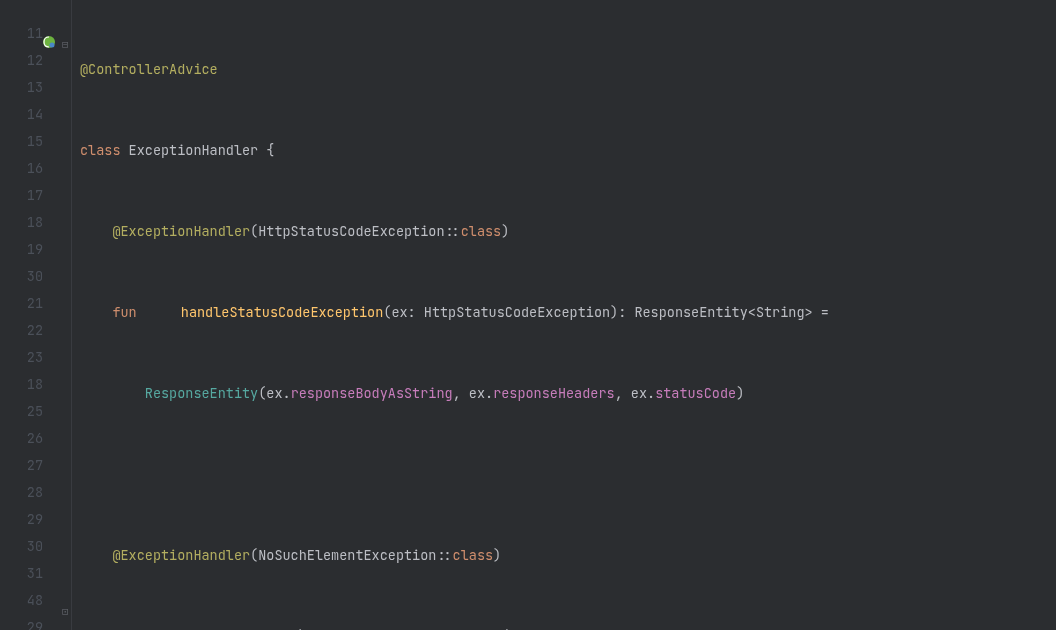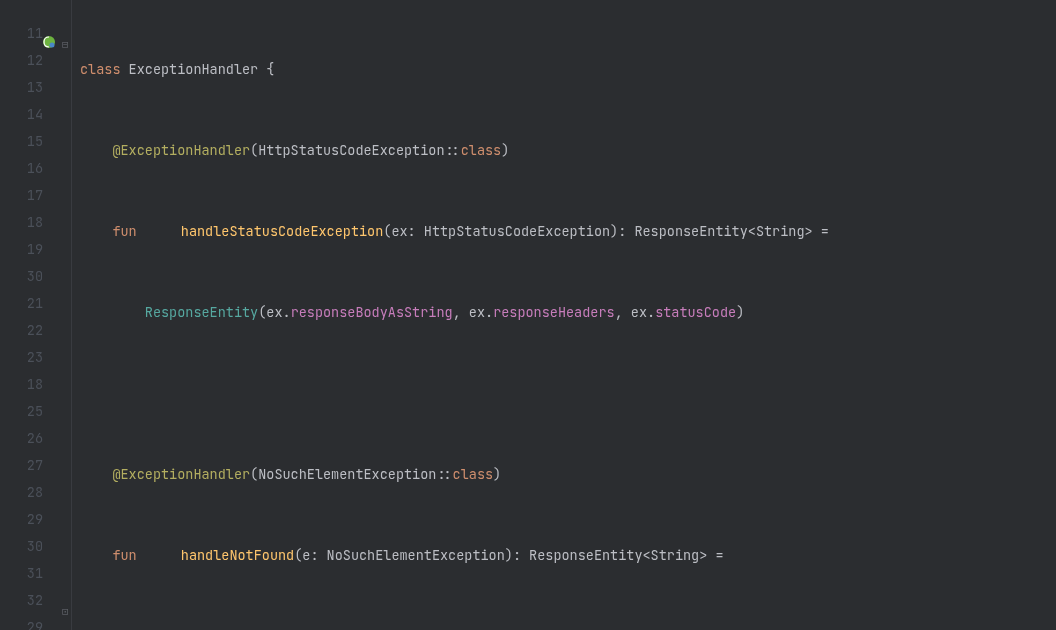--- a/index.html
+++ b/index.html
@@ -85,35 +85,36 @@
       <div>22</div>
       <div>23</div>
       <div>18</div>
       <div>25</div>
       <div>26</div>
       <div>27</div>
       <div>28</div>
       <div>29</div>
       <div>30</div>
       <div>31</div>
-      <div>32</div>
+      <div>48</div>
       <div>29</div>
     </div>
     <div class="gutter-icon">
       <svg viewBox="0 0 14 14" width="14" height="14">
         <circle cx="7" cy="7" r="6" fill="#6db33f"></circle>
         <path d="M7 2 C4 2 2 4 2 7 C2 10 4 12 7 12" fill="none" stroke="#fff" stroke-width="1.2"></path>
         <circle cx="10" cy="10" r="2.5" fill="#4a88c7"></circle>
       </svg>
     </div>
     <div class="fold-indicator" style="top:31px">⊟</div>
     <div class="fold-indicator" style="top:598px">⊡</div>
   </div>
 
   <div class="code-area">
+    <div class="code-line"><span class="annotation">@ControllerAdvice</span></div>
     <div class="code-line"><span class="kw-orange">class</span><span class="punct"> ExceptionHandler {</span></div>
     <div class="code-line"><span>    </span><span class="annotation">@ExceptionHandler</span><span class="punct">(HttpStatusCodeException::</span><span class="kw-orange">class</span><span class="punct">)</span></div>
     <div class="code-line"><span>    </span><span class="kw-orange">fun </span><span class="fn-yellow">handleStatusCodeException</span><span class="punct">(ex: HttpStatusCodeException): ResponseEntity&lt;String&gt; =</span></div>
     <div class="code-line"><span>        </span><span class="fn-teal">ResponseEntity</span><span class="punct">(ex.</span><span class="italic-purple">responseBodyAsString</span><span class="punct">, ex.</span><span class="italic-purple">responseHeaders</span><span class="punct">, ex.</span><span class="italic-purple">statusCode</span><span class="punct">)</span></div>
     <div class="code-line"></div>
     <div class="code-line"><span>    </span><span class="annotation">@ExceptionHandler</span><span class="punct">(NoSuchElementException::</span><span class="kw-orange">class</span><span class="punct">)</span></div>
     <div class="code-line"><span>    </span><span class="kw-orange">fun </span><span class="fn-yellow">handleNotFound</span><span class="punct">(e: NoSuchElementException): ResponseEntity&lt;String&gt; =</span></div>
     
     
     

